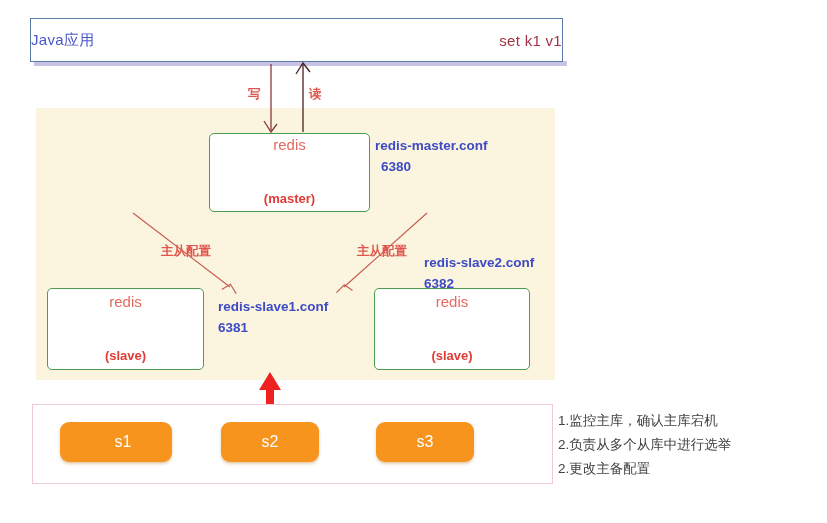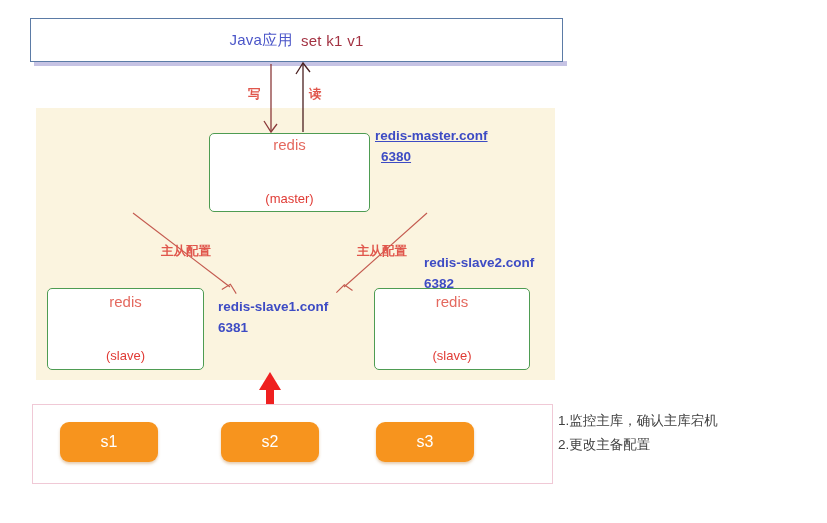--- a/index.html
+++ b/index.html
@@ -26,21 +26,21 @@
 
   
   #java-app-box {
     left: 30px; top: 18px;
     width: 533px; height: 44px;
     border: 1px solid #5b7ba6;
     background: #ffffff;
     box-sizing: border-box;
     display: flex;
     align-items: center;
-    justify-content: center;
+    justify-content: space-between;
   }
   #java-app-shadow {
     left: 34px; top: 61px;
     width: 533px; height: 5px;
     background: #c6c3e4;
   }
   .java-label {
     font-size: 15px;
     color: #4a55c8;
     letter-spacing: .3px;
@@ -71,38 +71,38 @@
     justify-content: center;
     gap: 34px;
   }
   .node-title {
     font-size: 15px;
     color: #e4695f;
     line-height: 1.25;
   }
   .node-role {
     font-size: 13px;
-    font-weight: normal;
+    font-weight: bold;
     color: #e03b35;
     line-height: 1.5;
   }
 
   #master-box { left: 209px; top: 133px; width: 161px; height: 79px; }
   #slave1-box { left: 47px;  top: 288px; width: 157px; height: 82px; }
   #slave2-box { left: 374px; top: 288px; width: 156px; height: 82px; }
 
   
   .conf-label {
     color: #3d4bc4;
     font-weight: bold;
     font-size: 13.5px;
     line-height: 1.55;
     white-space: nowrap;
   }
-  #master-conf { left: 375px; top: 126px; text-decoration: underline; }
+  #master-conf { left: 375px; top: 136px; }
   #slave1-conf { left: 218px; top: 297px; }
   #slave2-conf { left: 424px; top: 253px; }
   .conf-port { padding-left: 6px; }
 
   
   .cn-red-label {
     color: #e0564c;
     font-size: 12.5px;
     font-weight: bold;
     white-space: nowrap;
@@ -132,21 +132,21 @@
     width: 98px; height: 40px;
     background: #f7941e;
     border-radius: 9px;
     color: #ffffff;
     font-size: 16px;
     display: flex;
     align-items: center;
     justify-content: center;
     box-shadow: 0 2px 3px rgba(180,110,30,.35);
   }
-  #sentinel-s1 { left: 60px; }
+  #sentinel-s1 { left: 60px; padding-left: 14px; }
   #sentinel-s2 { left: 221px; }
   #sentinel-s3 { left: 376px; }
 
   
   #duties-list {
     left: 558px; top: 409px;
     width: 262px;
   }
   .duty-item {
     color: #404040;
@@ -220,16 +220,17 @@
   <div class="abs cn-red-label" id="repl-label-left">主从配置</div>
   <div class="abs cn-red-label" id="repl-label-right">主从配置</div>
 
   <div class="abs" id="sentinel-panel"></div>
   <div class="abs sentinel-node" id="sentinel-s1">s1</div>
   <div class="abs sentinel-node" id="sentinel-s2">s2</div>
   <div class="abs sentinel-node" id="sentinel-s3">s3</div>
 
   <div class="abs" id="duties-list">
     <div class="duty-item">1.监控主库，确认主库宕机</div>
+    <div class="duty-item">2.负责从多个从库中进行选举</div>
     <div class="duty-item">2.更改主备配置</div>
   </div>
 
 </div>
 
 </body></html>

